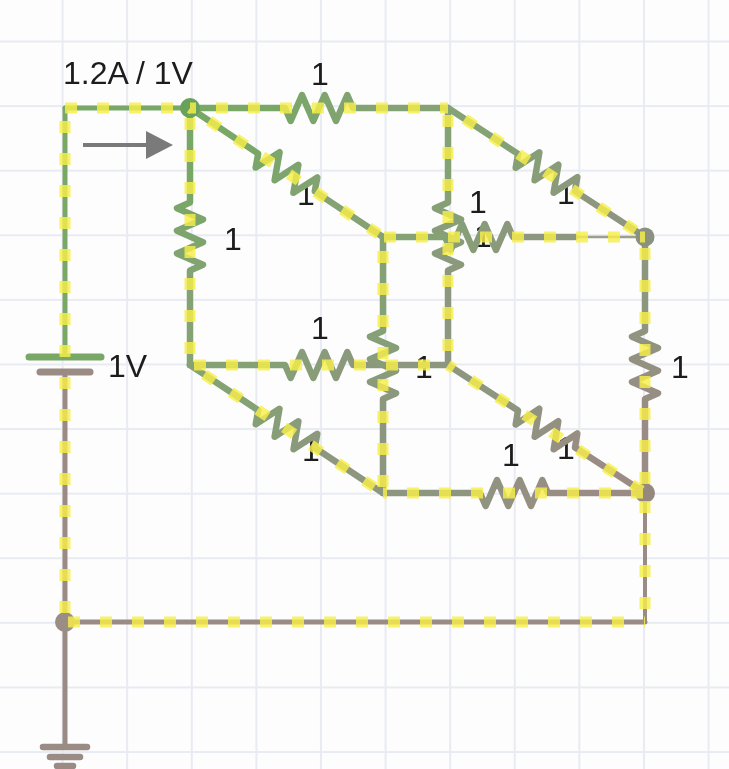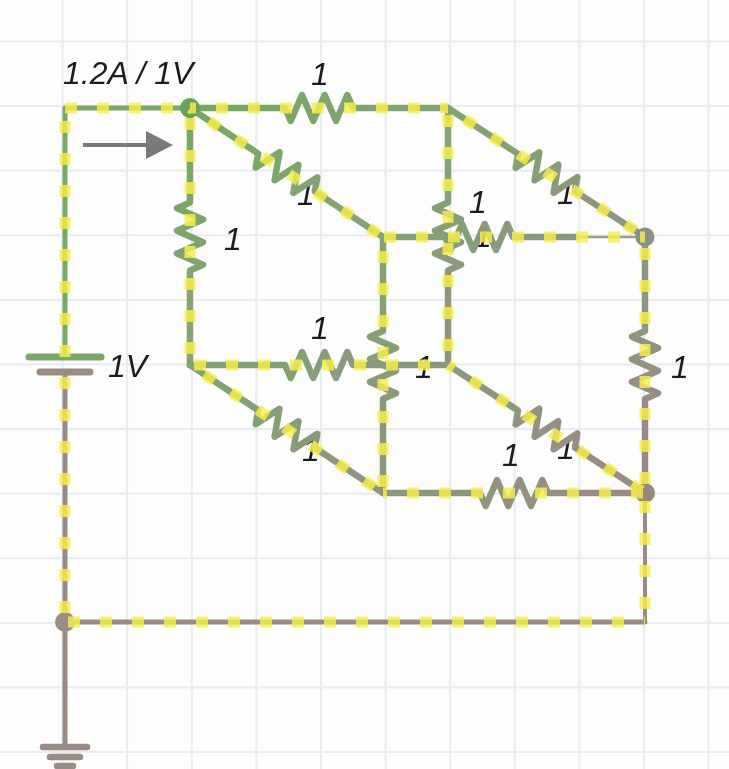--- a/index.html
+++ b/index.html
@@ -8,21 +8,20 @@
     font-family:"Liberation Sans", sans-serif;
   }
   .stage{
     position:relative;width:729px;height:769px;
     background-color:#fdfdfe;
     background-image:
       linear-gradient(to right, #e9ebf2 2px, transparent 2px),
       linear-gradient(to bottom, #e9ebf2 2px, transparent 2px);
     background-size:64.6px 64.6px;
     background-position:-3px 40.5px;
-    font-style:italic;
   }
   svg{position:absolute;left:0;top:0;}
   text{font-family:"Liberation Sans", sans-serif;}
 </style>
 </head>
 <body>
 
 <div class="stage">
   <svg id="circuit-svg" width="729" height="769" viewBox="0 0 729 769">
       <defs>

